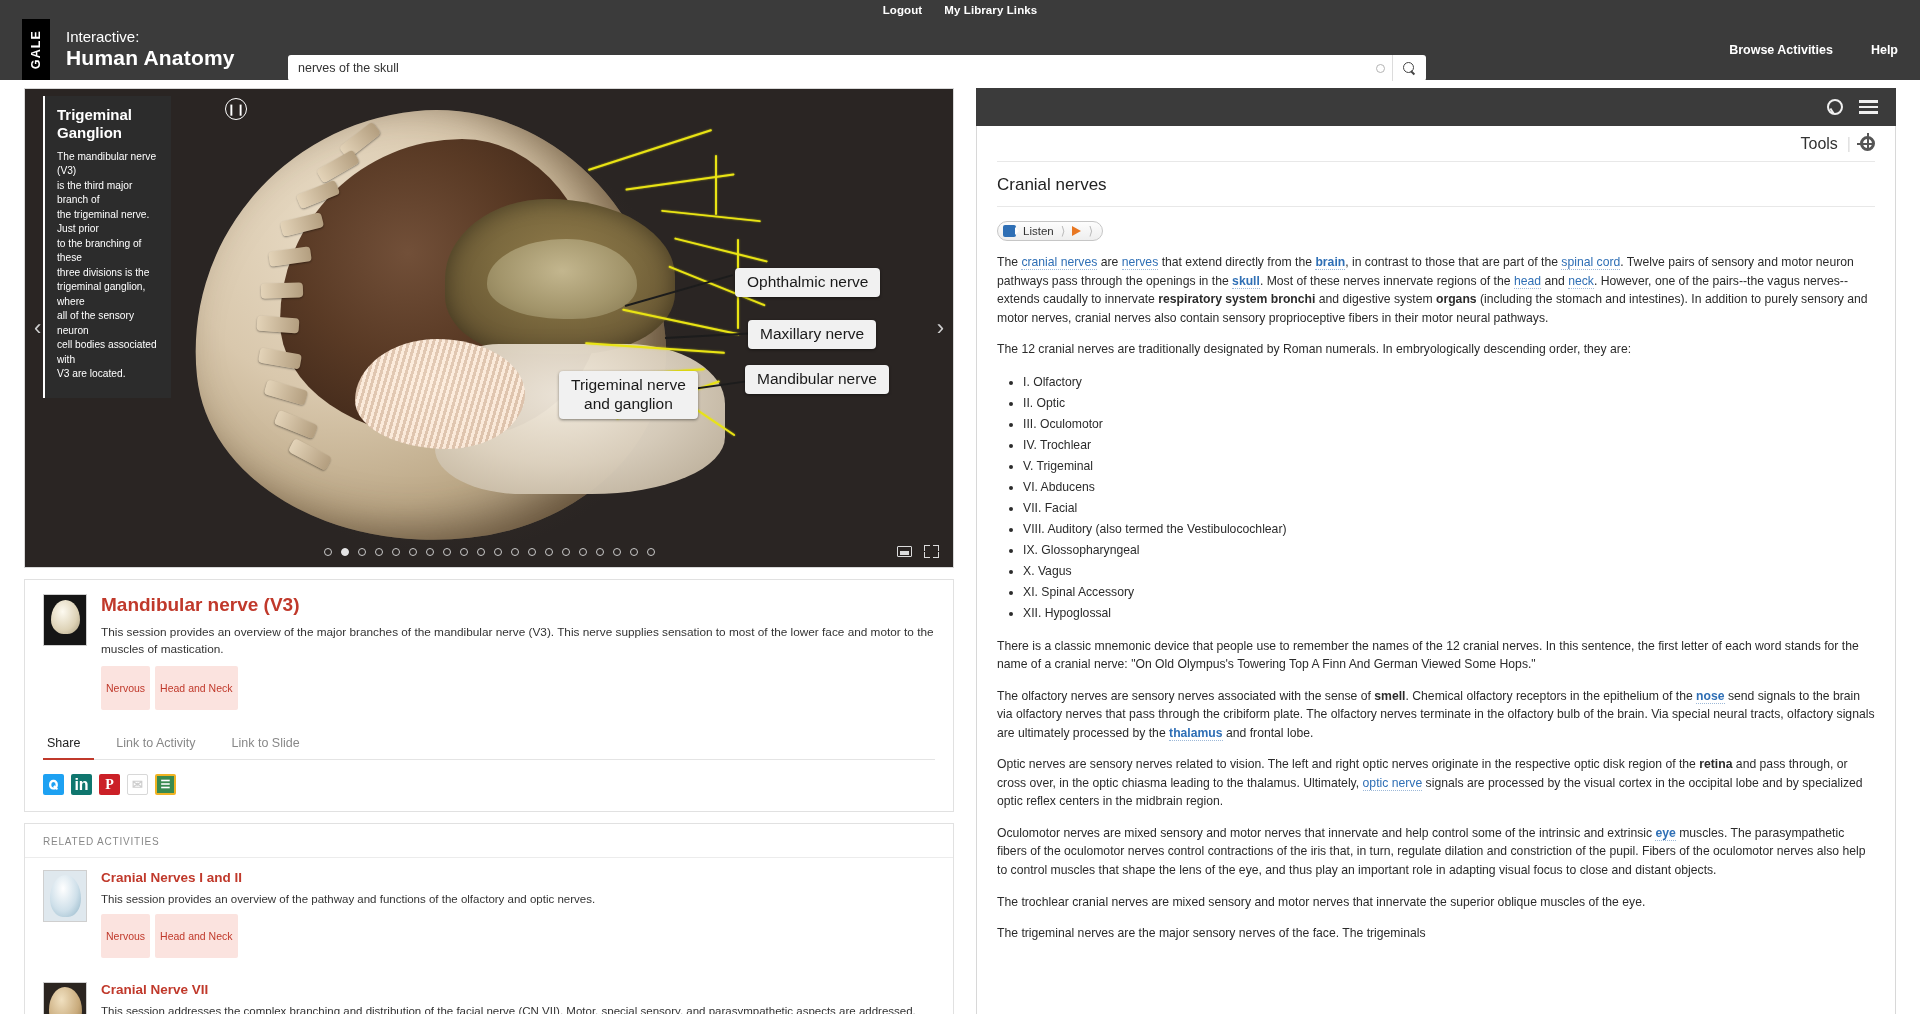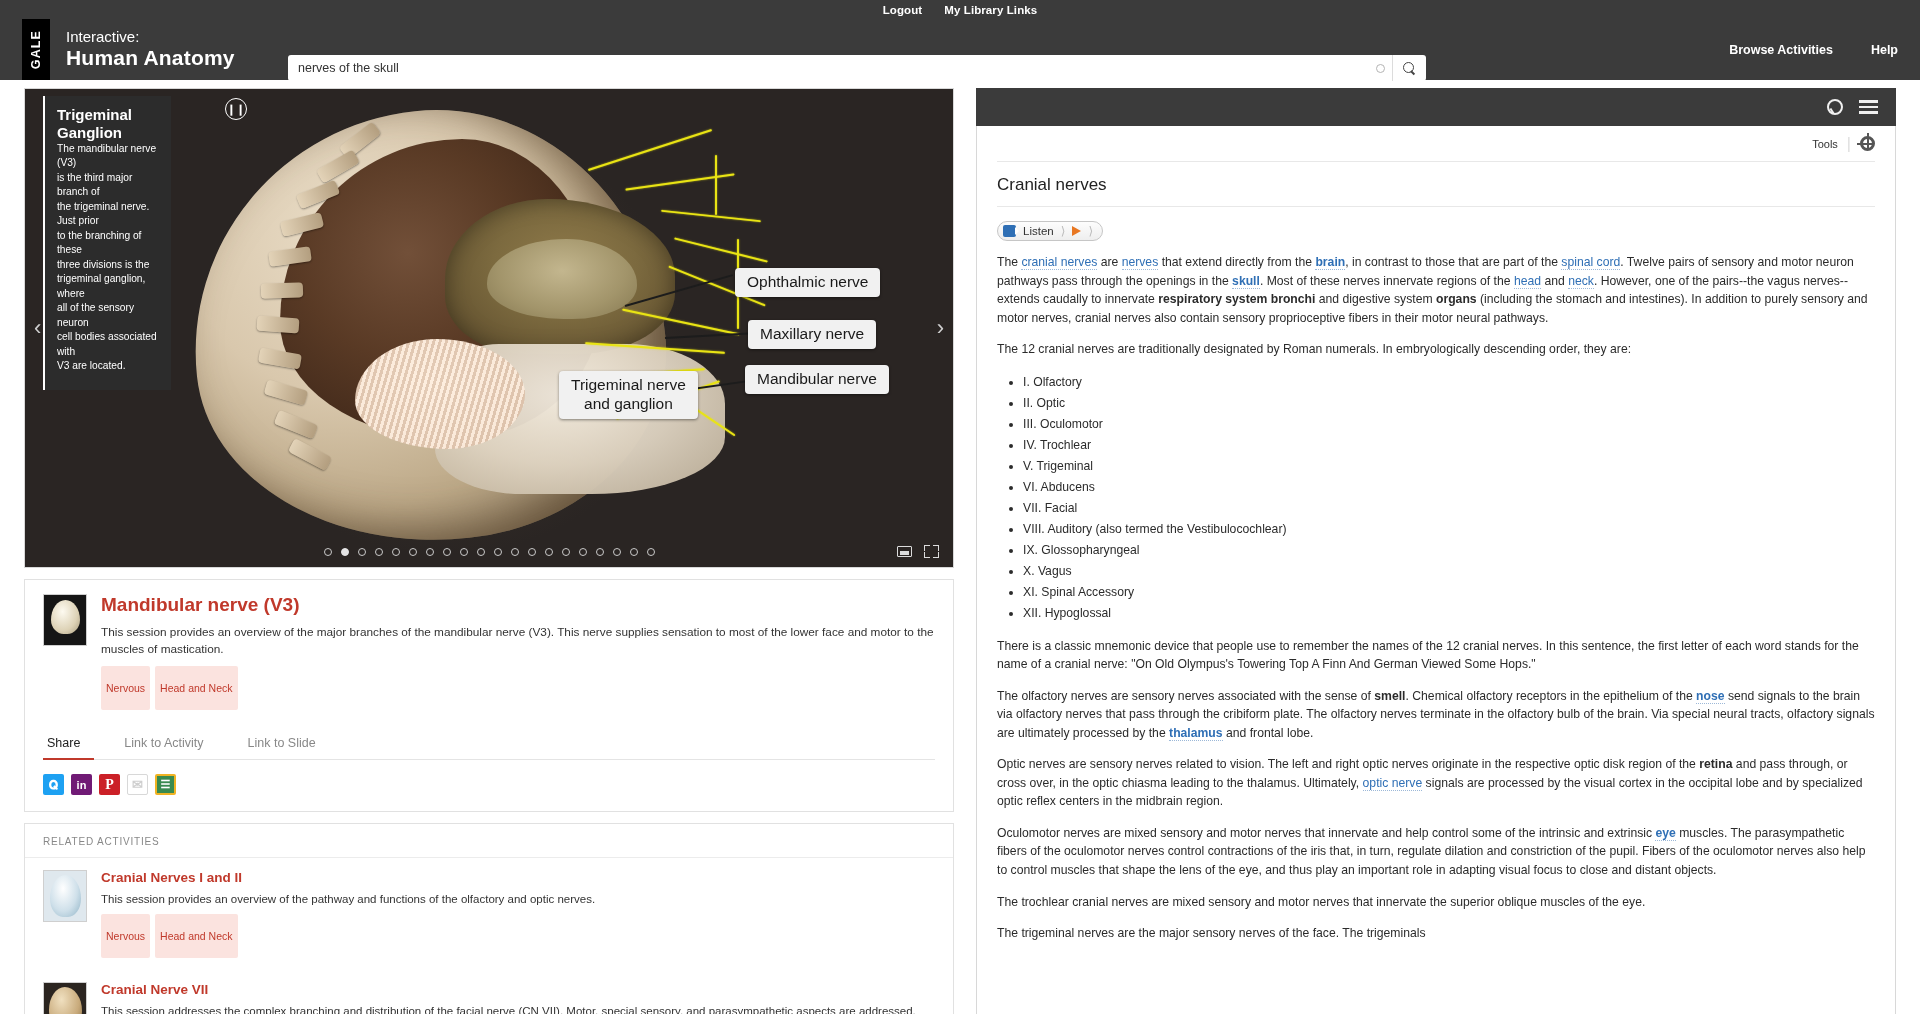--- a/index.html
+++ b/index.html
@@ -168,21 +168,21 @@
     font-size: 15.5px; white-space: pre-line; line-height: 1.22;
     box-shadow: 0 1px 3px rgba(0,0,0,.45);
   }
 
   .info-panel {
     position: absolute; left: 18px; top: 7px; width: 128px;
     background: #2c2c2c; color: #fff; padding: 10px 12px 16px 12px;
     border-left: 2px solid #fff;
   }
   .info-panel h3 {
-    font-size: 15px; font-weight: bold; line-height: 1.2;
+    font-size: 15px; font-weight: bold; margin-bottom: 8px; line-height: 1.2;
   }
   .info-panel p { font-size: 10.2px; line-height: 1.42; white-space: pre-line; }
 
   .audio-btn {
     position: absolute; left: 200px; top: 9px;
     width: 22px; height: 22px; border-radius: 50%;
     border: 1.6px solid #fff; color: #fff;
     display: flex; align-items: center; justify-content: center;
     font-size: 11px; cursor: pointer;
   }
@@ -263,41 +263,41 @@
     color: #c0392b; font-size: 19px; font-weight: bold; margin-bottom: 8px;
   }
   .sess-desc { font-size: 11.8px; color: #333; line-height: 1.4; margin-bottom: 9px; }
   .tags { display: flex; gap: 5px; }
   .tag {
     background: #fbe3df; color: #c0392b; font-size: 10.5px;
     padding: 16px 5px; border-radius: 2px;
   }
 
   .tabs {
-    display: flex; gap: 16px; border-bottom: 1px solid #e4e4e4;
+    display: flex; gap: 8px; border-bottom: 1px solid #e4e4e4;
     margin-top: 20px;
   }
   .tab {
     font-size: 12.5px; color: #888; padding: 6px 14px 9px 14px; cursor: pointer;
     position: relative;
   }
   .tab:first-child { padding-left: 4px; }
   .tab.active { color: #222; }
   .tab.active::after {
     content: ""; position: absolute; left: 0; right: 0; bottom: -1px; height: 2px;
     background: #c0392b;
   }
   .social { display: flex; gap: 7px; margin-top: 14px; }
   .soc {
     width: 21px; height: 21px; border-radius: 2px;
     display: flex; align-items: center; justify-content: center;
     color: #fff; font-size: 12px; font-weight: bold; cursor: pointer;
   }
   .soc.tw { background: #1da1f2; }
-  .soc.li { background: #701a75; font-size: 11px; }
+  .soc.li { background: #0f766e; font-size: 16px; }
   .soc.pi { background: #cb2027; font-family: "Liberation Serif", serif; font-size: 14px; }
   .soc.em { background: #fff; border: 1px solid #d8d8d8; color: #cfcfcf; font-size: 13px; }
   .soc.gc { background: #3a8a4f; border: 2px solid #f0b323; font-size: 11px; }
 
   
   .related-head {
     font-size: 10px; letter-spacing: .8px; color: #888;
     padding: 12px 18px 10px 18px; border-bottom: 1px solid #ececec;
   }
   .rel-item {
@@ -325,21 +325,21 @@
   .burger i { display: block; height: 2.4px; background: #f0f0f0; margin: 3px 0; }
 
   .ref-body {
     background: #fff; border: 1px solid #d8d8d8; border-top: 0;
     height: 911px; overflow: hidden; padding: 0 20px;
   }
   .tools-row {
     display: flex; align-items: center; justify-content: flex-end;
     gap: 9px; height: 36px; border-bottom: 1px solid #e8e8e8;
   }
-  .tools-row .lbl { font-size: 11px; color: #333; }
+  .tools-row .lbl { font-size: 16px; color: #333; }
   .gear {
     width: 15px; height: 15px; border-radius: 50%;
     border: 3px solid #555; position: relative; cursor: pointer;
   }
   .gear::before, .gear::after {
     content: ""; position: absolute; background: #555;
   }
   .gear::before { left: 3.5px; top: -6px; width: 2px; height: 15px; box-shadow: 0 0 0 0 #555; }
   .gear::after { left: -6px; top: 3.5px; width: 15px; height: 2px; }
   .ref-title {

